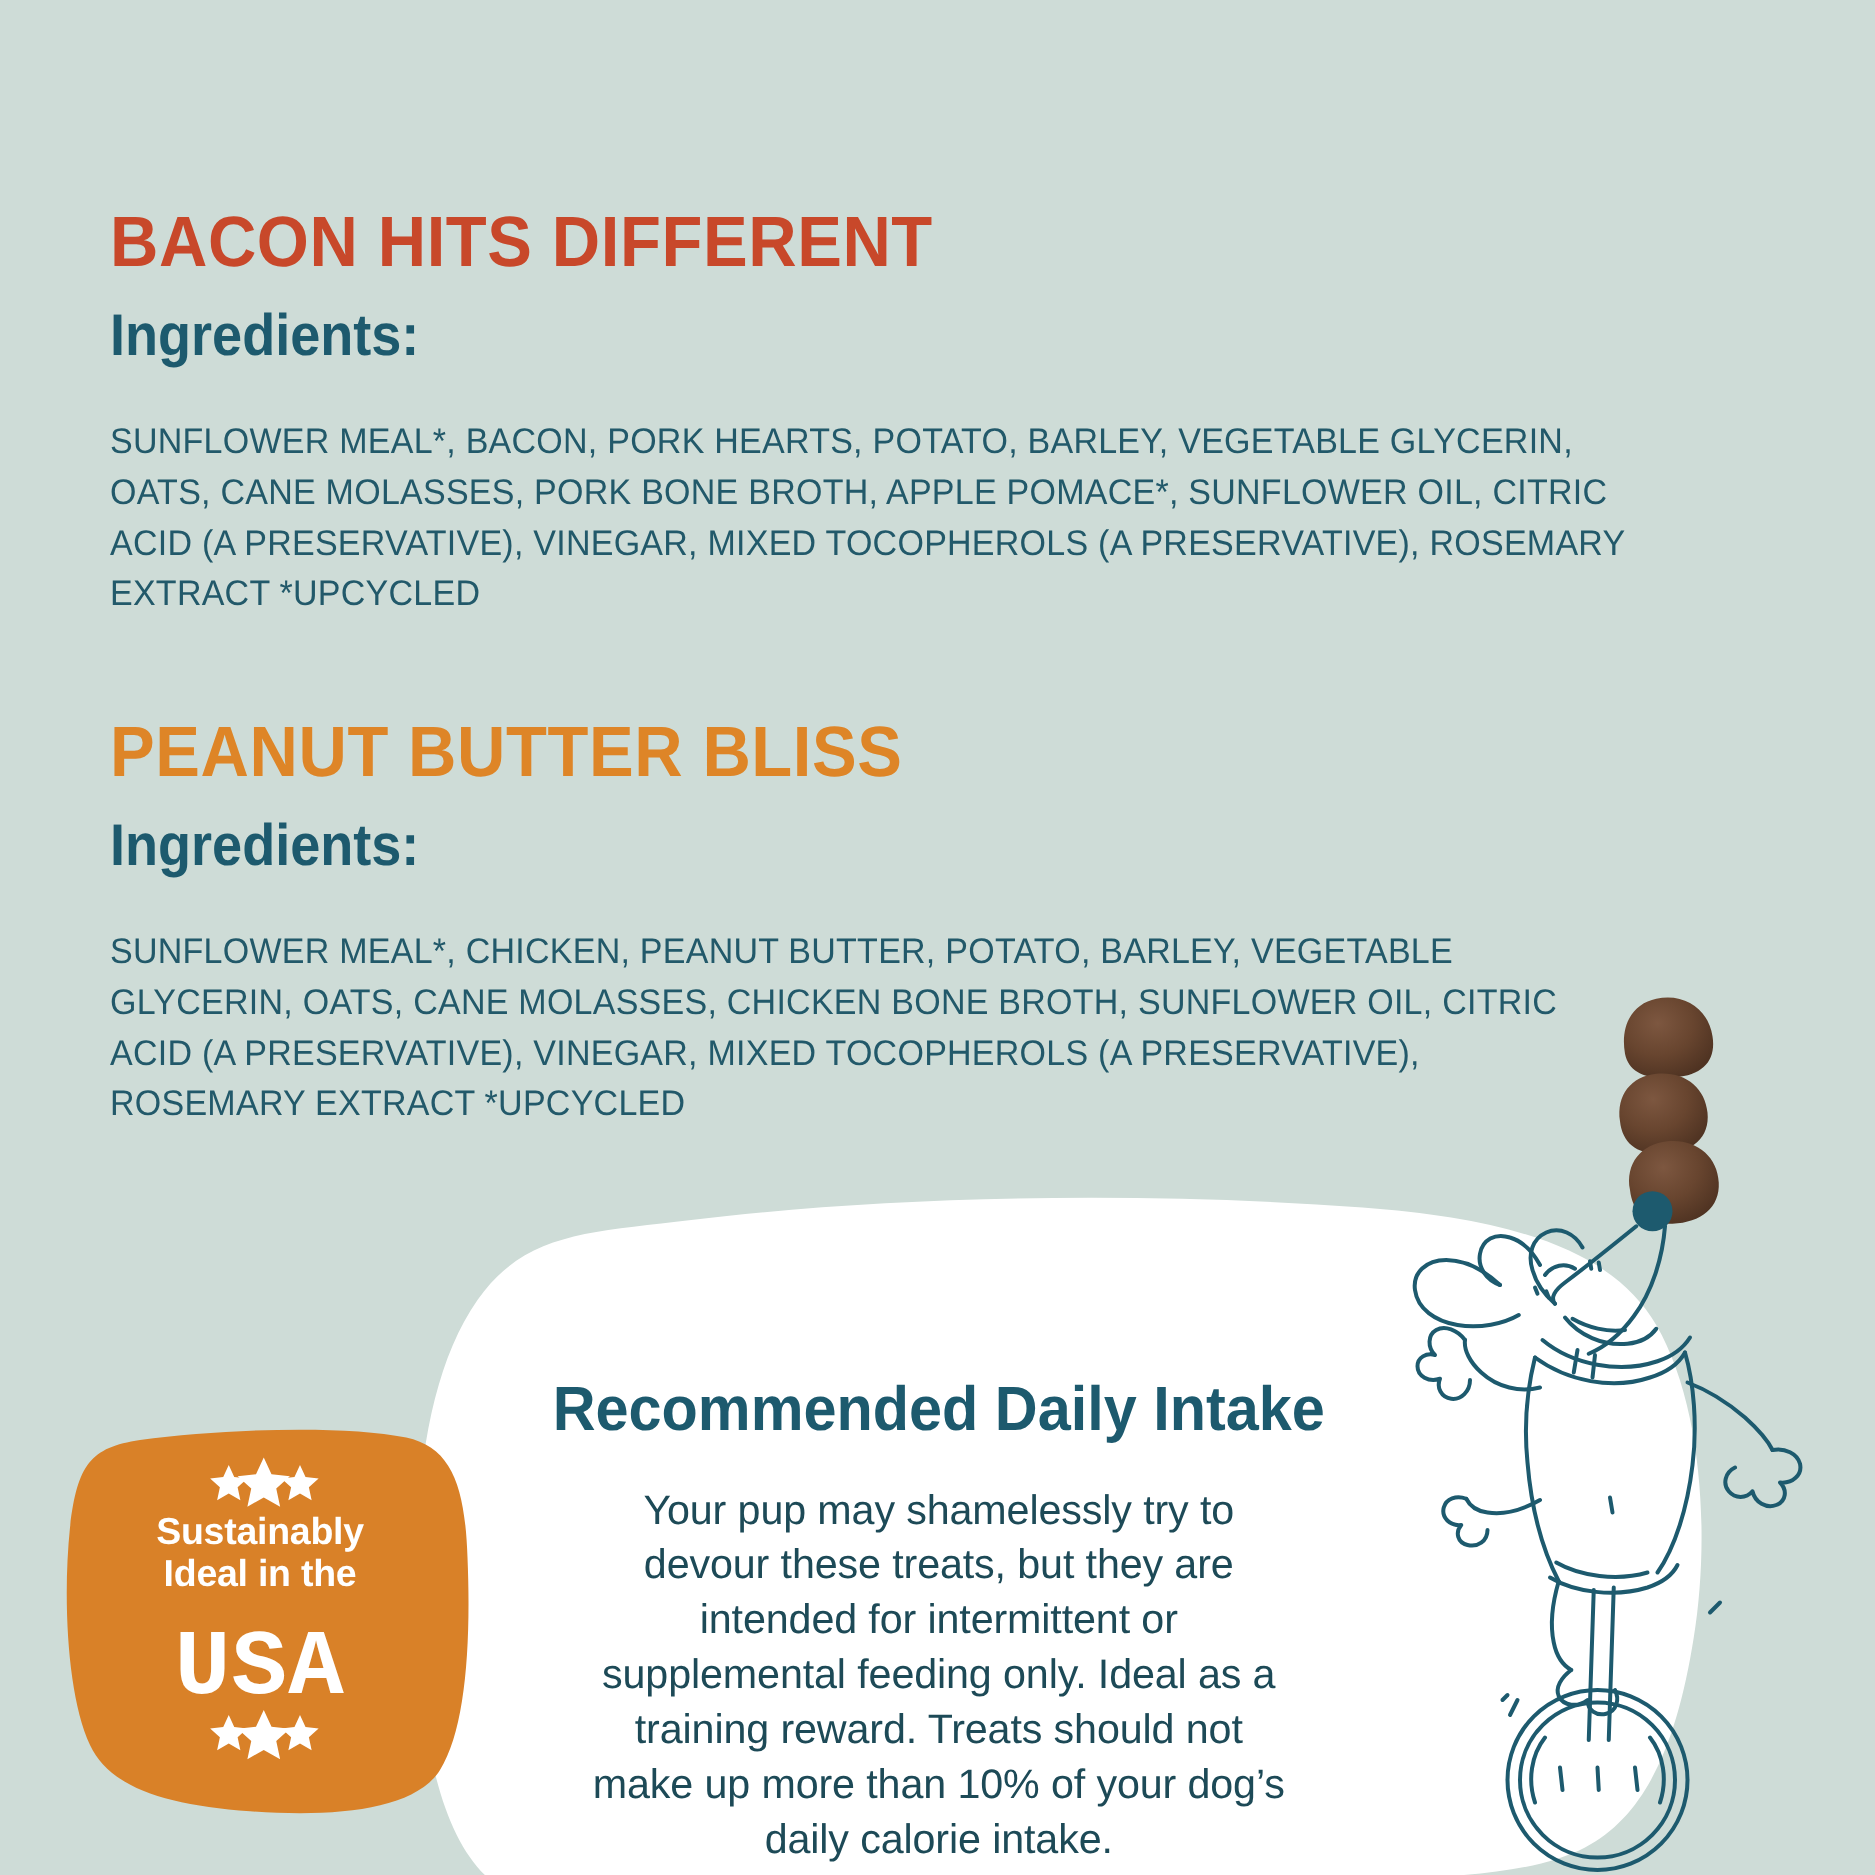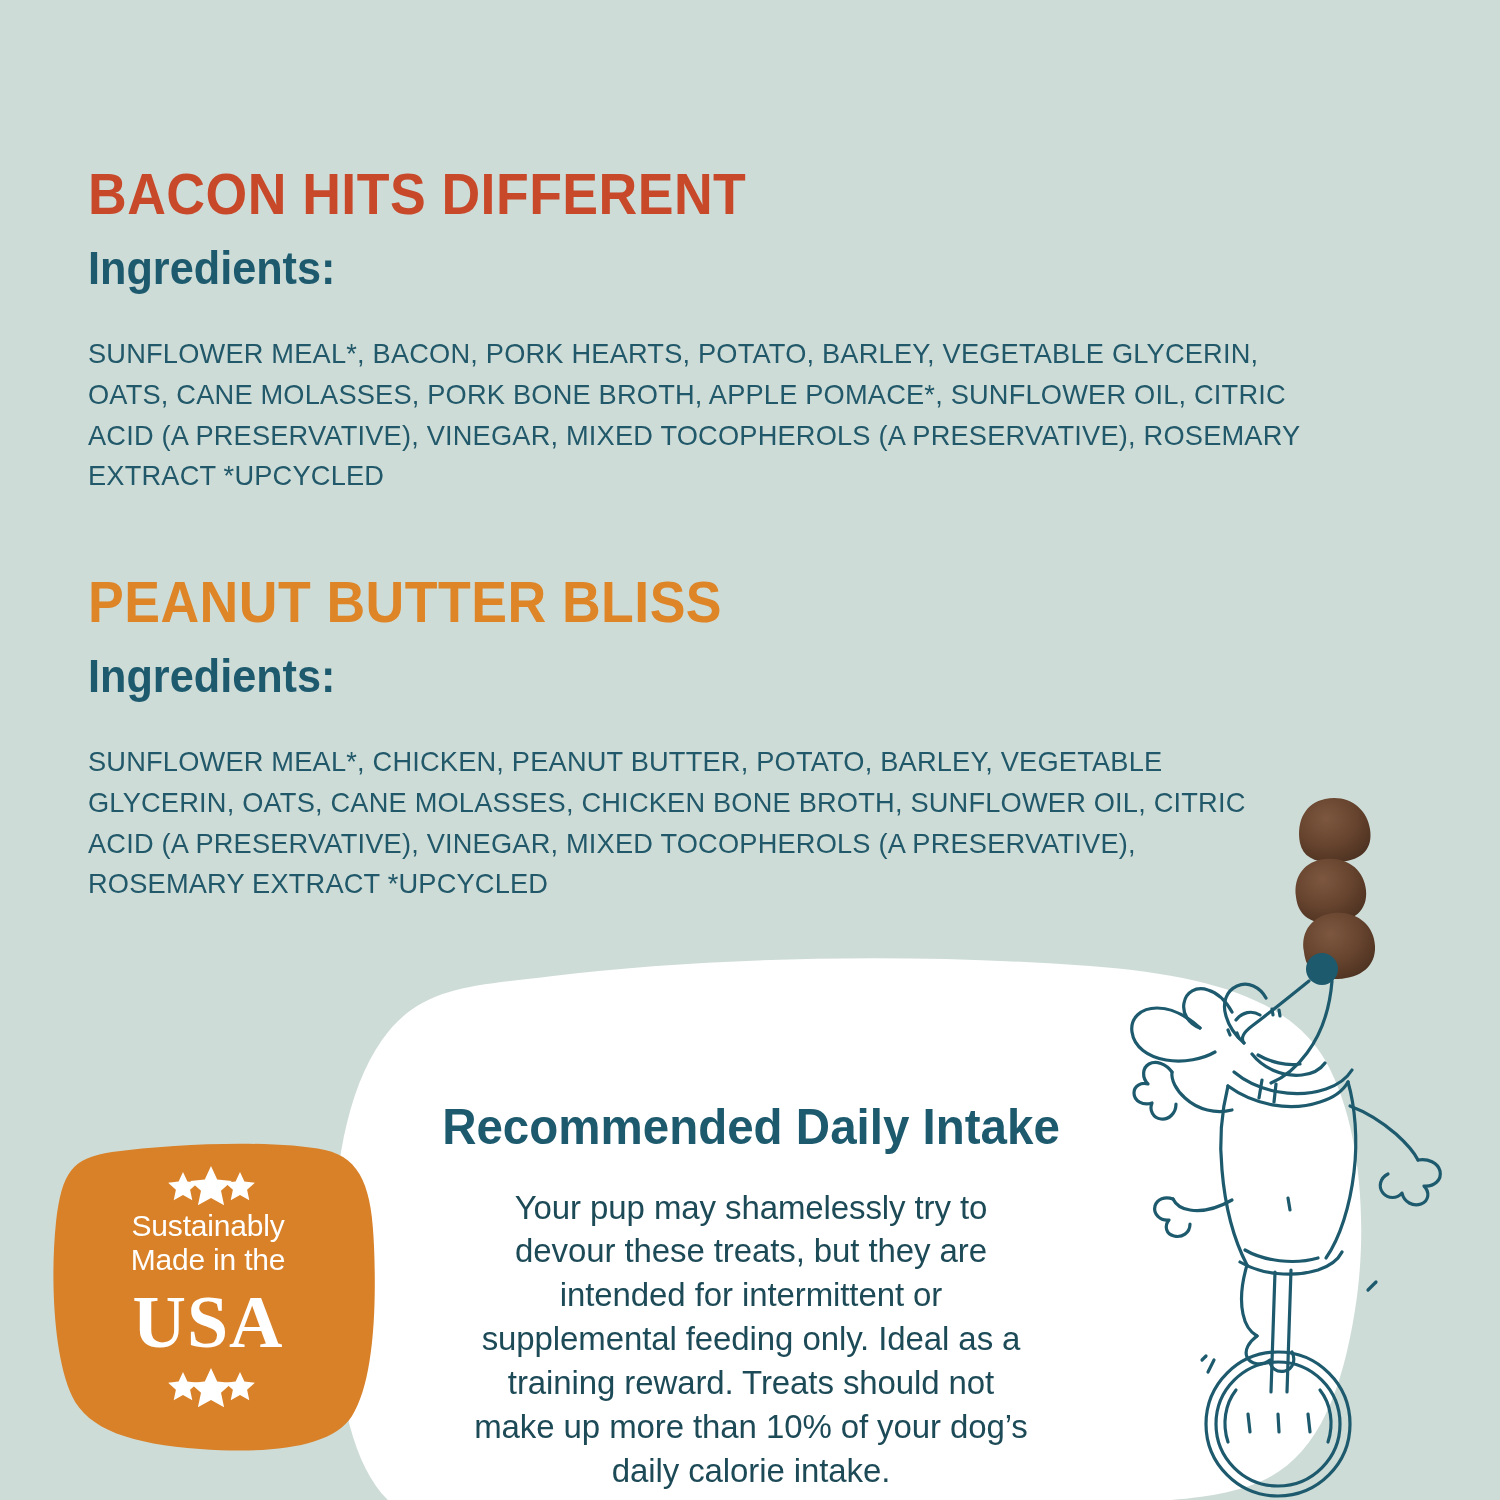--- a/index.html
+++ b/index.html
@@ -107,31 +107,31 @@
     position: absolute;
     left: 58px;
     top: 1209px;
     width: 300px;
     text-align: center;
     color: #ffffff;
     pointer-events: none;
   }
   .badge-line {
     font-family: "Liberation Sans", sans-serif;
-    font-weight: 400;
+    font-weight: 700;
     font-size: 30px;
     line-height: 1.13;
     letter-spacing: -0.2px;
   }
   #badge-usa {
-    font-family: Liberation Serif, serif;
+    font-family: Liberation Mono, monospace;
     font-weight: 700;
     font-size: 74px;
     line-height: 1.0;
-    margin-top: 8px;
+    margin-top: 21px;
     letter-spacing: 1px;
   }
 </style>
 </head>
 <body>
 
 <div id="page">
 
   <svg class="blob-layer" viewBox="0 0 1500 1500" xmlns="http://www.w3.org/2000/svg">
     <path d="M 553,976
@@ -164,21 +164,21 @@
 
     <g fill="#ffffff">
       <path d="M183,1372 l4.4,9.6 10.5,1.1 -7.8,7.1 2.2,10.4 -9.3,-5.3 -9.3,5.3 2.2,-10.4 -7.8,-7.1 10.5,-1.1 Z"></path>
       <path d="M211,1368 l6.2,13.4 14.7,1.5 -10.9,9.9 3.1,14.5 -13.1,-7.4 -13.1,7.4 3.1,-14.5 -10.9,-9.9 14.7,-1.5 Z"></path>
       <path d="M240,1372 l4.4,9.6 10.5,1.1 -7.8,7.1 2.2,10.4 -9.3,-5.3 -9.3,5.3 2.2,-10.4 -7.8,-7.1 10.5,-1.1 Z"></path>
     </g>
   </svg>
 
   <div id="badge-text-wrap">
     <div class="badge-line">Sustainably</div>
-    <div class="badge-line">Made in the</div>
+    <div class="badge-line">Ideal in the</div>
     <div id="badge-usa">USA</div>
   </div>
 
   <div class="flavor-block" id="flavor-bacon">
     <h1 class="flavor-title" id="bacon-title">BACON HITS DIFFERENT</h1>
     <h2 class="ingredients-label">Ingredients:</h2>
     <p class="ingredients-body">SUNFLOWER MEAL*, BACON, PORK HEARTS, POTATO, BARLEY, VEGETABLE GLYCERIN, OATS, CANE MOLASSES, PORK BONE BROTH, APPLE POMACE*, SUNFLOWER OIL, CITRIC ACID (A PRESERVATIVE), VINEGAR, MIXED TOCOPHEROLS (A PRESERVATIVE), ROSEMARY EXTRACT *UPCYCLED</p>
   </div>
 
   <div class="flavor-block" id="flavor-pb">

